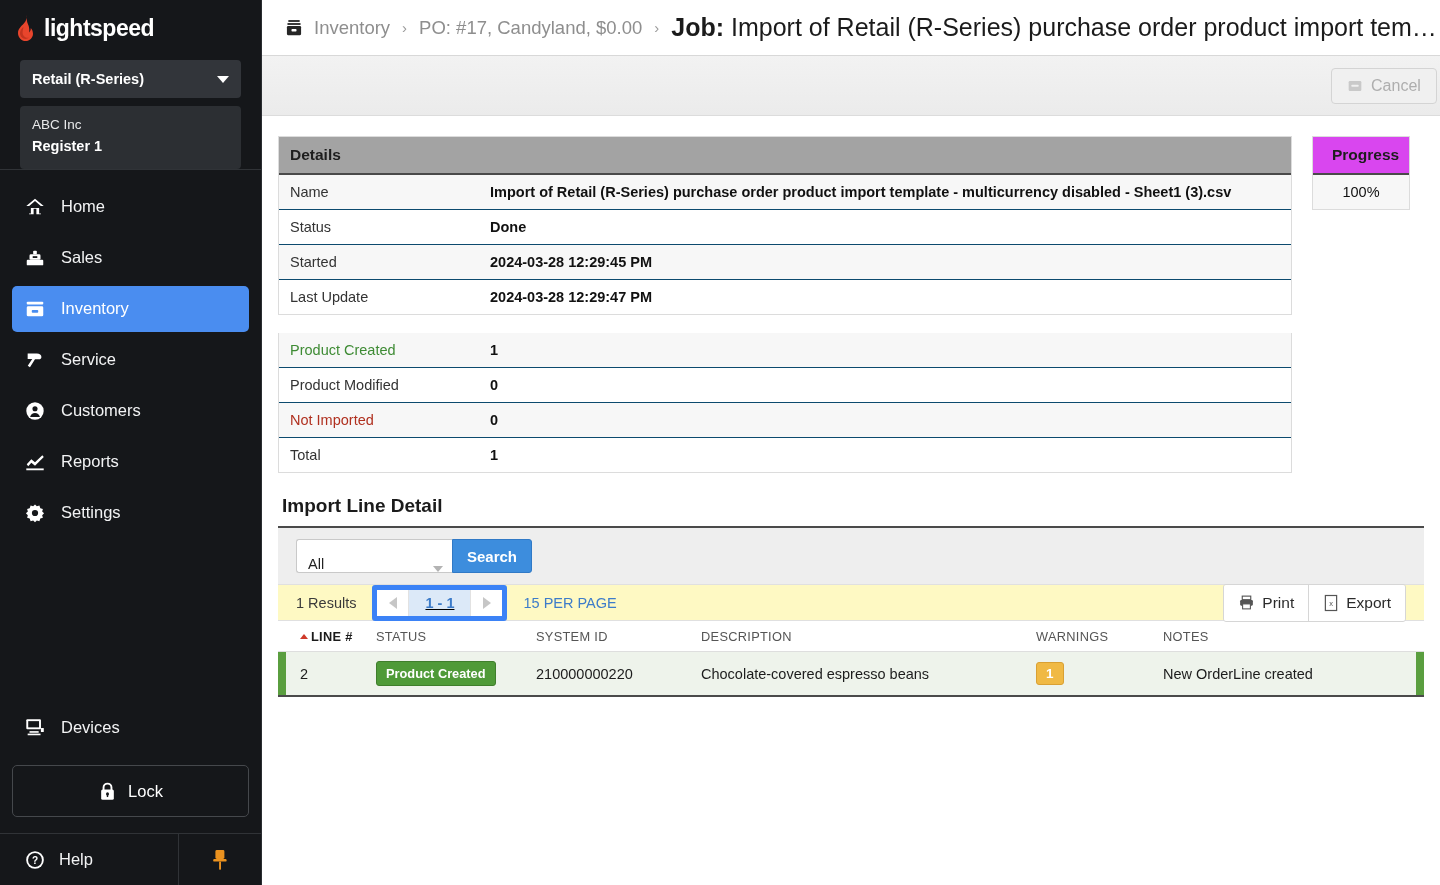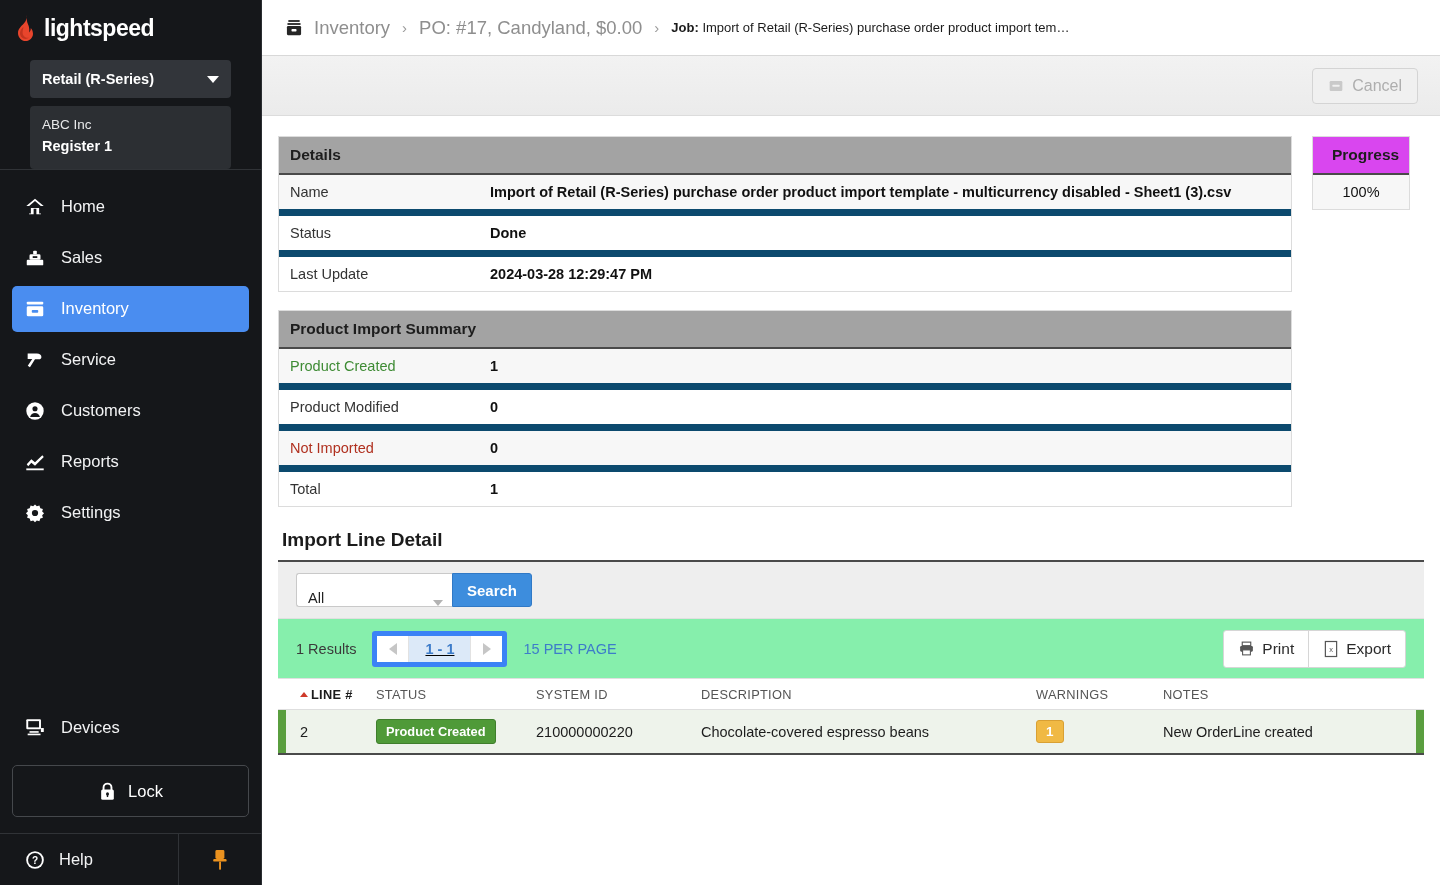--- a/index.html
+++ b/index.html
@@ -22,21 +22,21 @@
   }
   .brand {
     height: 56px; display: flex; align-items: center;
     padding: 0 14px; gap: 8px;
   }
   .brand-mark { width: 22px; height: 26px; flex: 0 0 22px; }
   .brand-text {
     color: #ffffff; font-size: 23px; font-weight: 700;
     letter-spacing: -0.5px;
   }
-  .sb-pad { padding: 0 30px; }
+  .sb-pad { padding: 0 20px; }
   .store-select {
     height: 38px; background: #32353a; border-radius: 4px;
     display: flex; align-items: center; justify-content: space-between;
     padding: 0 12px; margin-top: 4px; cursor: pointer;
   }
   .store-select .lbl { color: #fff; font-size: 14.5px; font-weight: 700; }
   .caret-down {
     width: 0; height: 0;
     border-left: 6px solid transparent; border-right: 6px solid transparent;
     border-top: 7px solid #ffffff;
@@ -99,21 +99,21 @@
   
   .main { flex: 1 1 auto; height: 885px; display: flex; flex-direction: column; background: #fff; }
   .breadcrumb-bar {
     height: 56px; border-bottom: 1px solid #d8d8d8;
     display: flex; align-items: center; padding: 0 22px; gap: 10px;
     flex: 0 0 56px; background: #fff;
   }
   .bc-ico { width: 20px; height: 22px; flex: 0 0 20px; }
   .bc-link { color: #8e8e8e; font-size: 18.5px; cursor: pointer; white-space: nowrap; }
   .bc-sep { color: #9a9a9a; font-size: 15px; padding: 0 2px; }
-  .bc-current { color: #1b1b1b; font-size: 13px; white-space: nowrap; }
+  .bc-current { color: #1b1b1b; font-size: 25px; white-space: nowrap; }
   .bc-current b { font-weight: 700; }
 
   .toolbar {
     height: 60px; flex: 0 0 60px;
     background: linear-gradient(#f2f2f2, #ebebeb);
     border-bottom: 1px solid #dcdcdc;
     display: flex; align-items: center; justify-content: flex-end;
     padding-right: 22px;
   }
   .cancel-btn {
@@ -128,21 +128,21 @@
   .content-right { width: 98px; flex: 0 0 98px; }
 
   
   .panel { width: 100%; border: 1px solid #dcdcdc; border-top: none; }
   .panel-head {
     background: #a3a3a3; border-bottom: 2px solid #4a4a4a;
     padding: 9px 11px; font-size: 15.5px; font-weight: 700; color: #1d1d1d;
     border-top: 1px solid #dcdcdc;
   }
   table.kv { width: 100%; border-collapse: collapse; }
-  table.kv tr { border-bottom: 7px solid #0c4a6e; }
+  table.kv tr { border-bottom: 1px solid #0c4a6e; }
   table.kv tr:last-child { border-bottom: none; }
   table.kv td { padding: 9px 11px; font-size: 14.5px; vertical-align: middle; height: 34px; }
   table.kv td.k { width: 200px; color: #333; }
   table.kv td.v { color: #111; font-weight: 700; }
   .row-alt { background: #f7f7f7; }
   .row-white { background: #ffffff; }
   .k-green { color: #3e8b34 !important; }
   .k-red { color: #b0301f !important; }
 
   .progress-panel { border: 1px solid #dcdcdc; }
@@ -172,22 +172,22 @@
     width: 0; height: 0;
     border-left: 5px solid transparent; border-right: 5px solid transparent;
     border-top: 6px solid #b3b3b3;
   }
   .search-btn {
     height: 34px; background: #3d8ddd; color: #fff; font-size: 15px; font-weight: 700;
     border: 1px solid #3079c6; border-radius: 0 3px 3px 0; padding: 0 14px;
     cursor: pointer; font-family: inherit;
   }
   .pagebar {
-    background: #86efac; border-bottom: 1px solid #e0e0e0;
-    height: 60px; display: flex; align-items: center; padding: 0 18px;
+    background: #fef9c3; border-bottom: 1px solid #e0e0e0;
+    height: 36px; display: flex; align-items: center; padding: 0 18px;
     justify-content: space-between;
   }
   .pg-left { display: flex; align-items: center; gap: 16px; }
   .results-lbl { font-size: 14.5px; color: #3a3a3a; }
   .pager { display: flex; align-items: center; border: 5px solid #3b82f6; border-radius: 3px; overflow: hidden; height: 36px; text-decoration: underline; }
   .pg-arrow {
     width: 32px; height: 100%; display: flex; align-items: center; justify-content: center;
     background: #fff; cursor: pointer;
   }
   .pg-arrow.l { border-right: 1px solid #e2e2e2; }
@@ -399,30 +399,33 @@
           <table class="kv">
             <tbody>
                 <tr class="row-alt">
               <td class="k">Name</td>
               <td class="v">Import of Retail (R-Series) purchase order product import template - multicurrency disabled - Sheet1 (3).csv</td>
             </tr>
             <tr class="row-white">
               <td class="k">Status</td>
               <td class="v">Done</td>
             </tr>
+            <tr class="row-alt">
+              <td class="k">Started</td>
+              <td class="v">2024-03-28 12:29:45 PM</td>
+            </tr>
             <tr class="row-white">
               <td class="k">Last Update</td>
               <td class="v">2024-03-28 12:29:47 PM</td>
             </tr>
           </tbody>
             </table>
         </div>
 
         <div class="panel" style="margin-top:18px">
-          <div class="panel-head">Product Import Summary</div>
           <table class="kv">
             <tbody>
                 <tr class="row-alt">
               <td class="k k-green">Product Created</td>
               <td class="v">1</td>
             </tr>
             <tr class="row-white">
               <td class="k">Product Modified</td>
               <td class="v">0</td>
             </tr>

